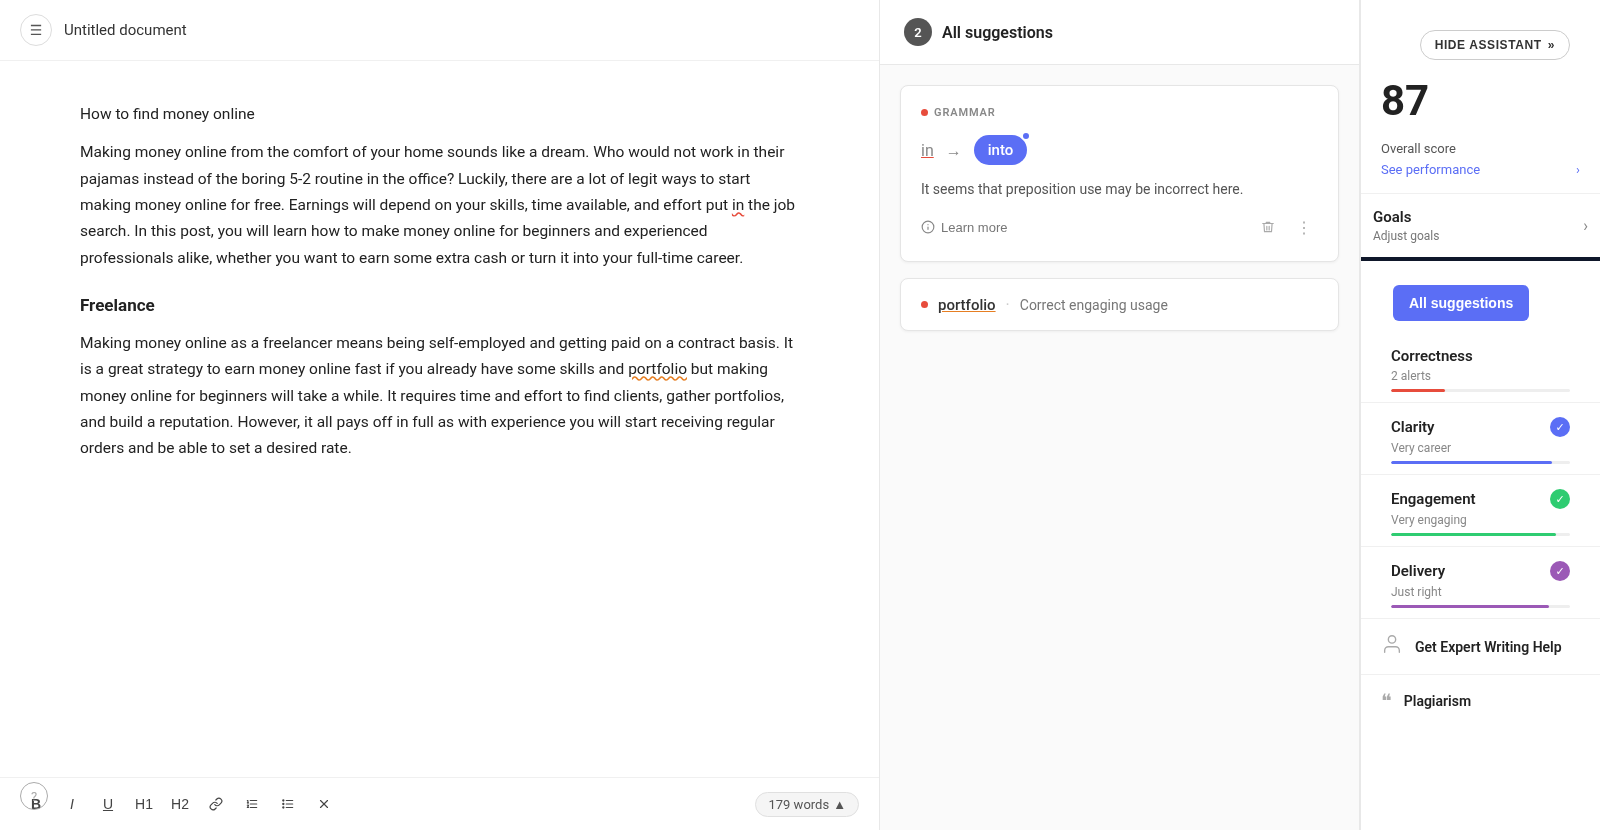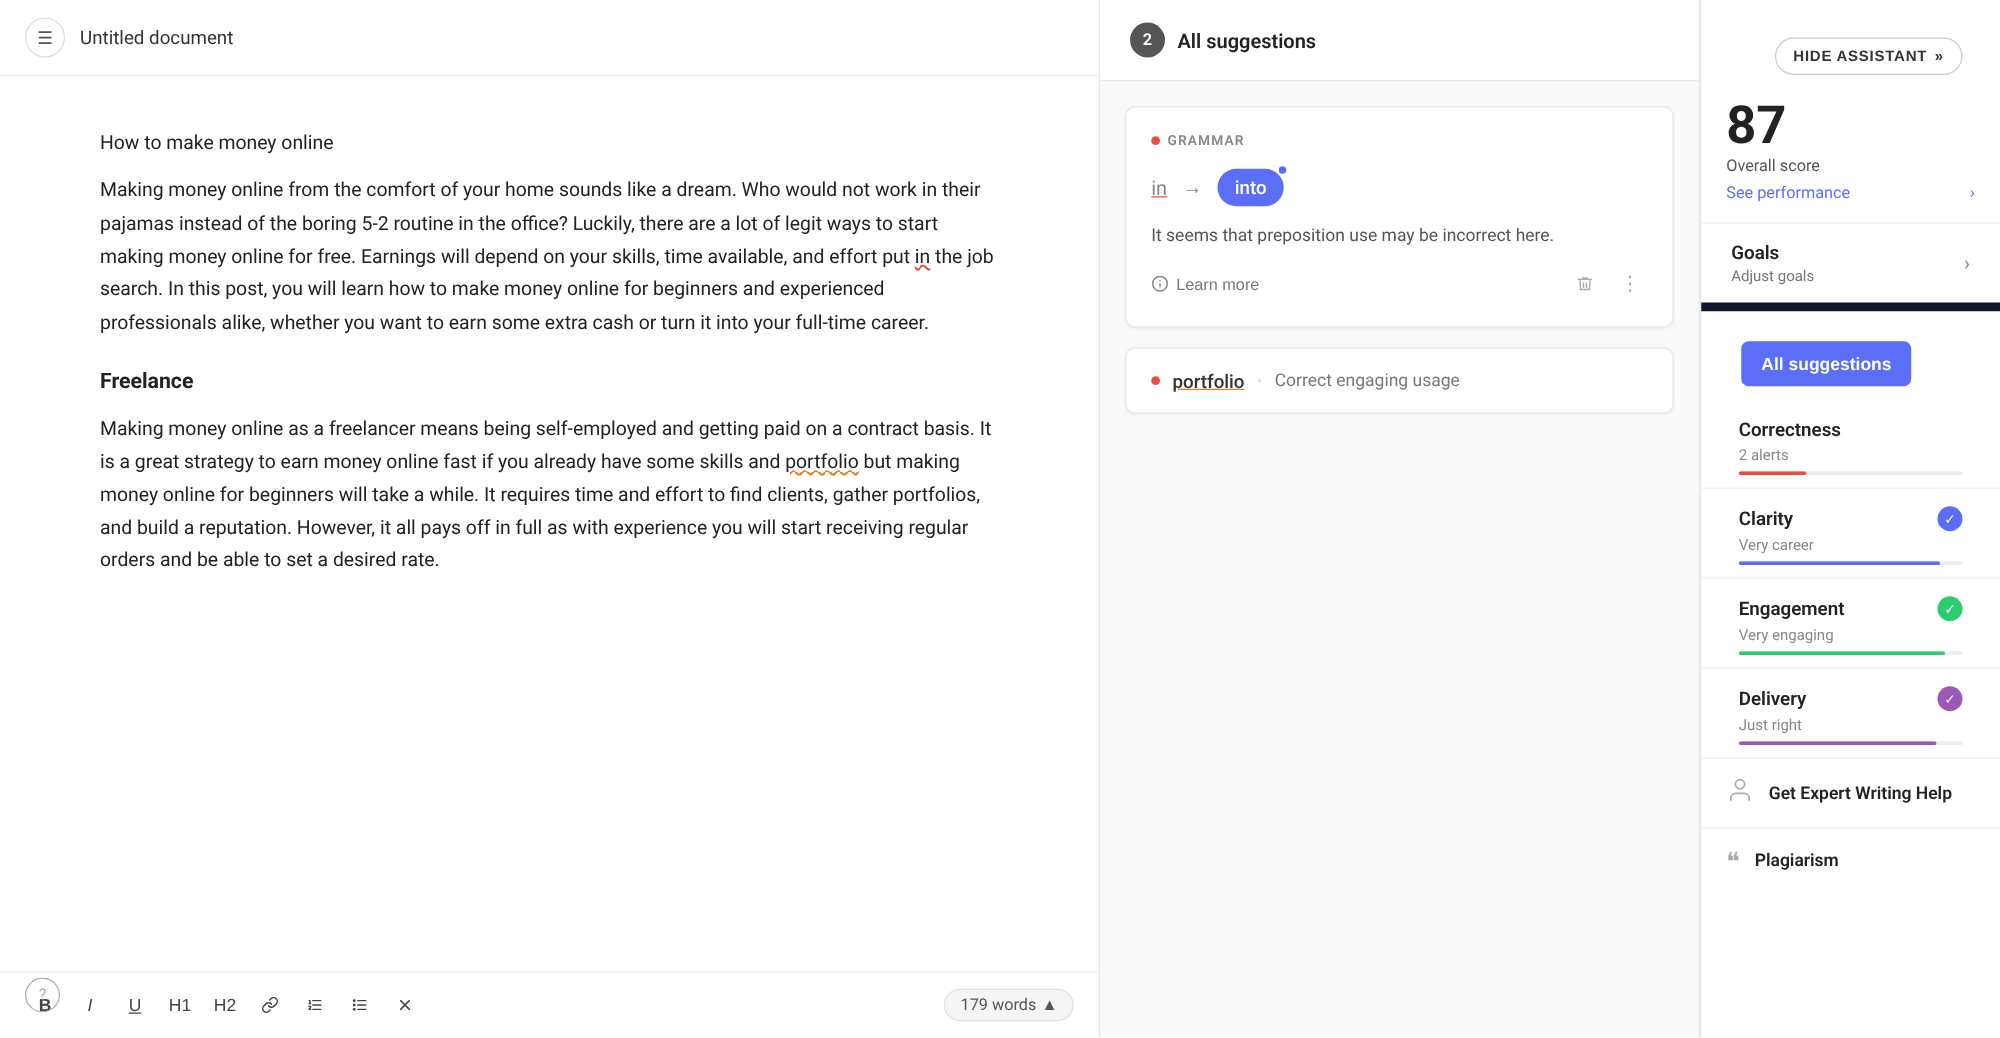--- a/index.html
+++ b/index.html
@@ -313,39 +313,39 @@
     .score-number {
       font-size: 42px;
       font-weight: 700;
       color: #222;
       line-height: 1;
     }
 
     .score-label {
       font-size: 13px;
       color: #555;
-      margin-top: 4px;
+      margin-top: 19px;
     }
 
     .score-see-perf {
       display: flex;
       align-items: flex-start;
       justify-content: space-between;
       margin-top: 6px;
       cursor: pointer;
     }
 
     .score-see-perf span {
       font-size: 13px;
       color: #5b6ef5;
     }
 
     .score-goals {
-      padding: 14px 24px;
-      border-bottom: 7px solid #0f172a;
+      padding: 14px 12px;
+      border-bottom: 4px solid #0f172a;
       display: flex;
       align-items: center;
       justify-content: space-between;
       cursor: pointer;
     }
 
     .score-goals-left { display: flex; flex-direction: column; gap: 3px; }
     .score-goals-title { font-size: 15px; font-weight: 600; color: #222; }
     .score-goals-sub { font-size: 12px; color: #777; }
 
@@ -452,21 +452,21 @@
 
 <div class="editor-area">
   <div class="editor-topbar">
     <button class="hamburger-btn">
       <span>☰</span>
     </button>
     <span class="doc-title">Untitled document</span>
   </div>
 
   <div class="editor-content">
-    <p>How to make money online</p>
+    <p>How to find money online</p>
     <p>Making money online from the comfort of your home sounds like a dream. Who would not work in their pajamas instead of the boring 5-2 routine in the office? Luckily, there are a lot of legit ways to start making money online for free. Earnings will depend on your skills, time available, and effort put <span class="underline-red">in</span> the job search. In this post, you will learn how to make money online for beginners and experienced professionals alike, whether you want to earn some extra cash or turn it into your full-time career.</p>
     <h2>Freelance</h2>
     <p>Making money online as a freelancer means being self-employed and getting paid on a contract basis. It is a great strategy to earn money online fast if you already have some skills and <span class="underline-orange">portfolio</span> but making money online for beginners will take a while. It requires time and effort to find clients, gather portfolios, and build a reputation. However, it all pays off in full as with experience you will start receiving regular orders and be able to set a desired rate.</p>
   </div>
 
   <div class="editor-toolbar">
     <button class="toolbar-btn bold">B</button>
     <button class="toolbar-btn italic">I</button>
     <button class="toolbar-btn underline">U</button>
     <button class="toolbar-btn">H1</button>

